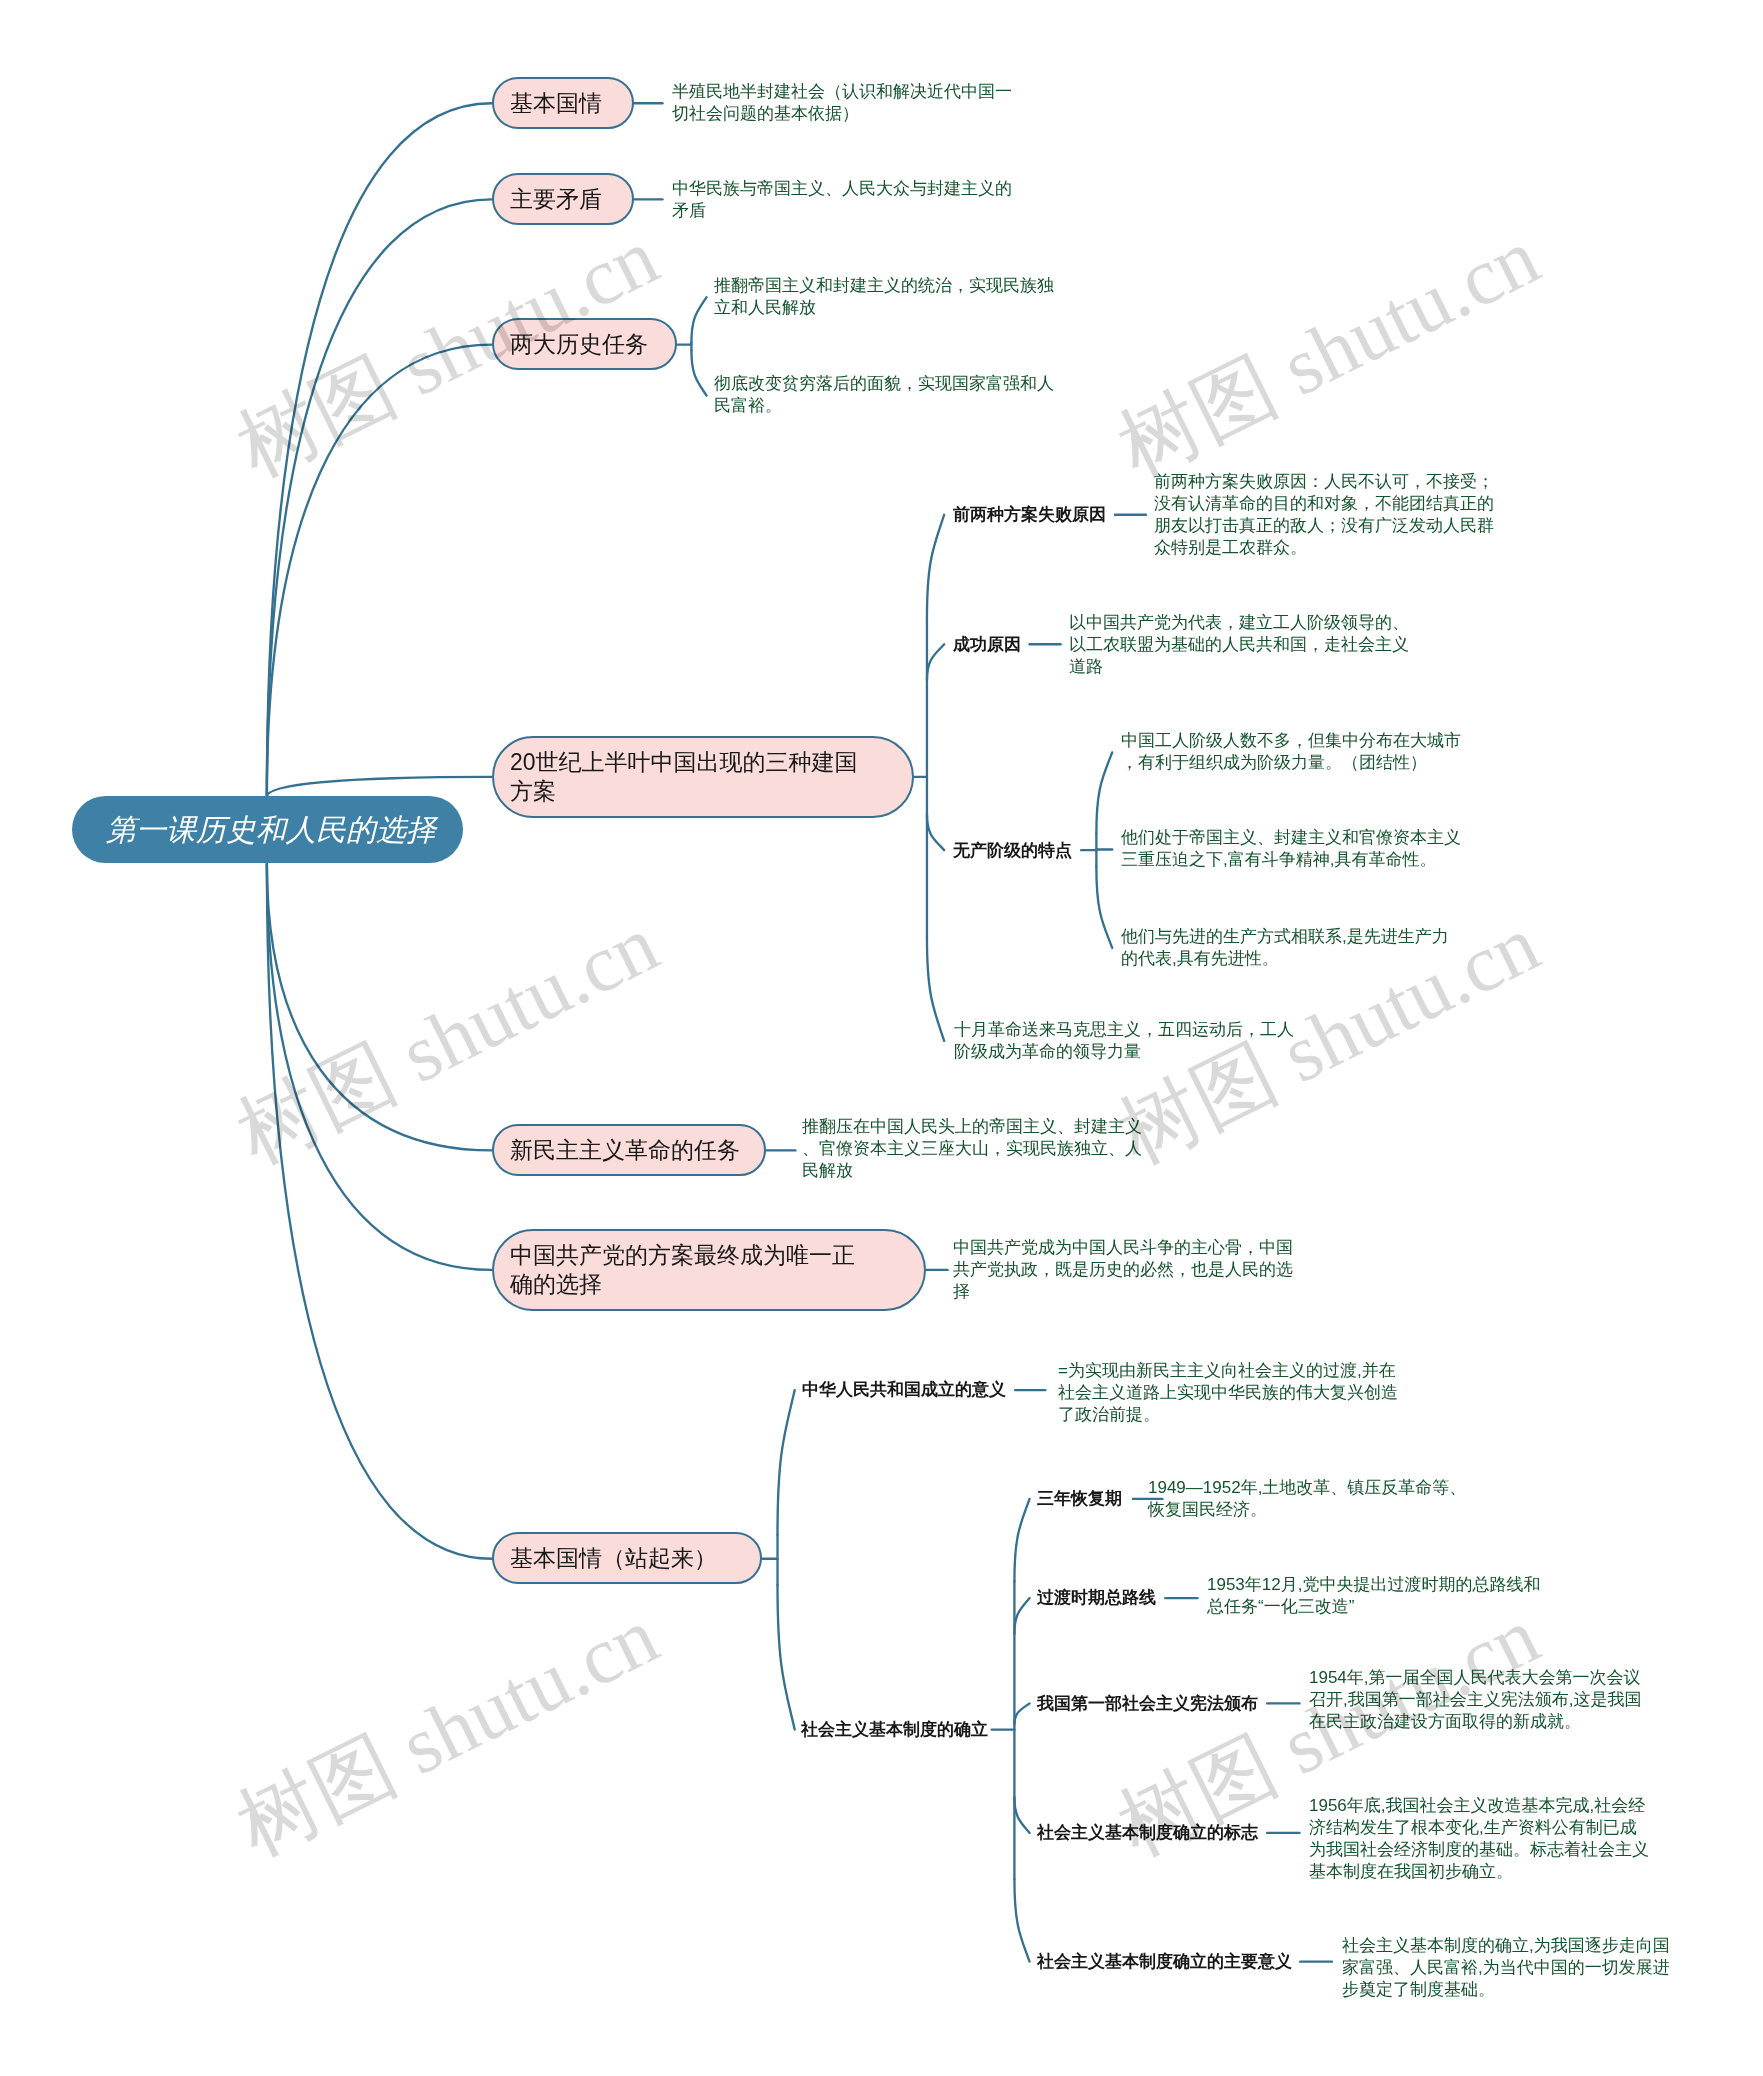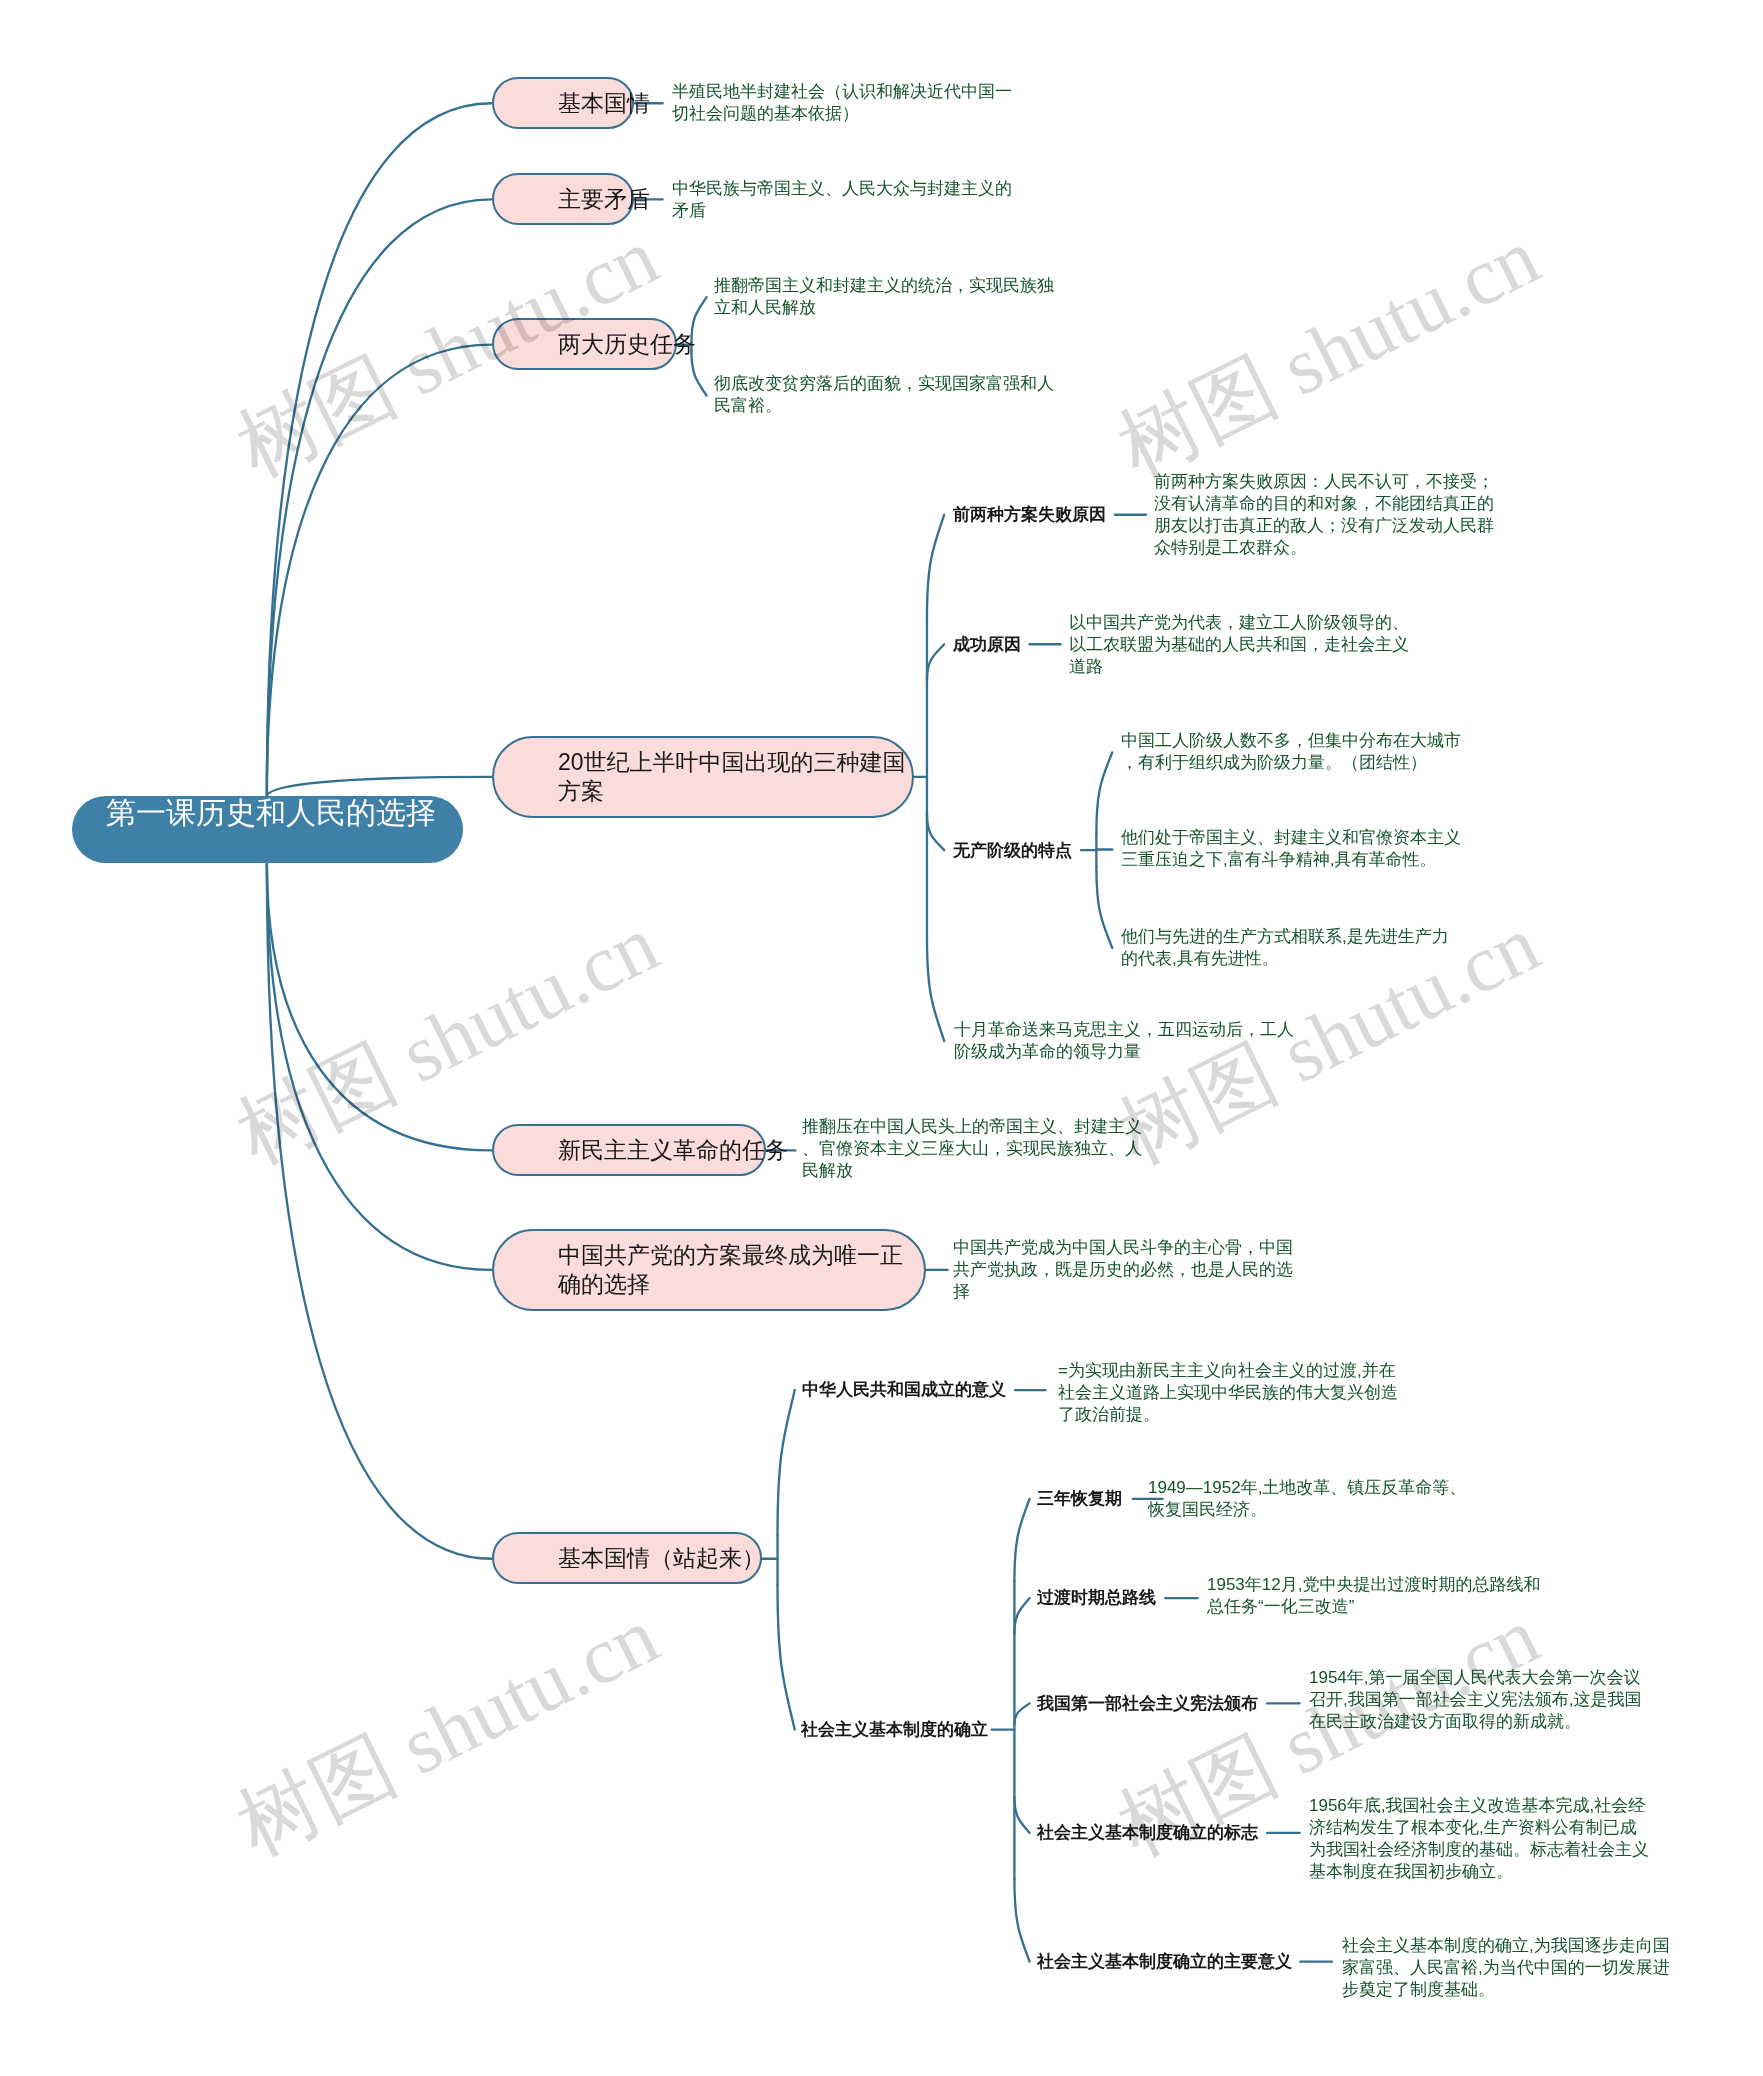--- a/index.html
+++ b/index.html
@@ -8,23 +8,23 @@
      font-family:"Liberation Sans",sans-serif;}
 #stage{position:absolute;left:0;top:0;width:1763px;height:2077px;}
 svg#links{position:absolute;left:0;top:0;width:1763px;height:2077px;}
 .wmlayer{position:absolute;left:0;top:0;width:1763px;height:2077px;overflow:hidden;
          mix-blend-mode:multiply;z-index:5;}
 .wm{position:absolute;color:#D9D9D9;font-family:"Liberation Serif",serif;font-size:81px;
     line-height:81px;white-space:pre;transform:translateY(-100%) rotate(-26.3deg);
     transform-origin:left bottom;}
 .pill{position:absolute;box-sizing:border-box;background:#FADCDB;border:2.3px solid #377091;
       border-radius:41px;display:flex;align-items:center;}
-.pill .tx{font-size:23px;line-height:29px;color:#181818;white-space:pre;padding-left:24px;margin-left:40px;}
+.pill .tx{font-size:23px;line-height:29px;color:#181818;white-space:pre;padding-left:16px;}
 .rootpill{position:absolute;box-sizing:border-box;background:#3E80A6;border-radius:41px;
-      display:flex;align-items:flex-start;}
+      display:flex;align-items:center;font-style:italic;}
 .rootpill .tx{font-size:30px;line-height:34px;color:#FFFFFF;white-space:pre;padding-left:34px;}
 .sublabel{position:absolute;font-size:17px;line-height:23px;color:#181818;white-space:pre;font-weight:bold;}
 .detail{position:absolute;font-size:17px;line-height:22px;color:#14532d;white-space:pre;}
 </style>
 </head>
 <body>
 
 <div id="stage">
 <svg id="links" viewBox="0 0 2560 3015" fill="none" stroke="#347090" stroke-width="3.4" stroke-linecap="round" stroke-linejoin="round">
   <path d="M 387.5 1156.0 C 387.5 572.2 485.5 149.5 714.0 149.5"></path>

